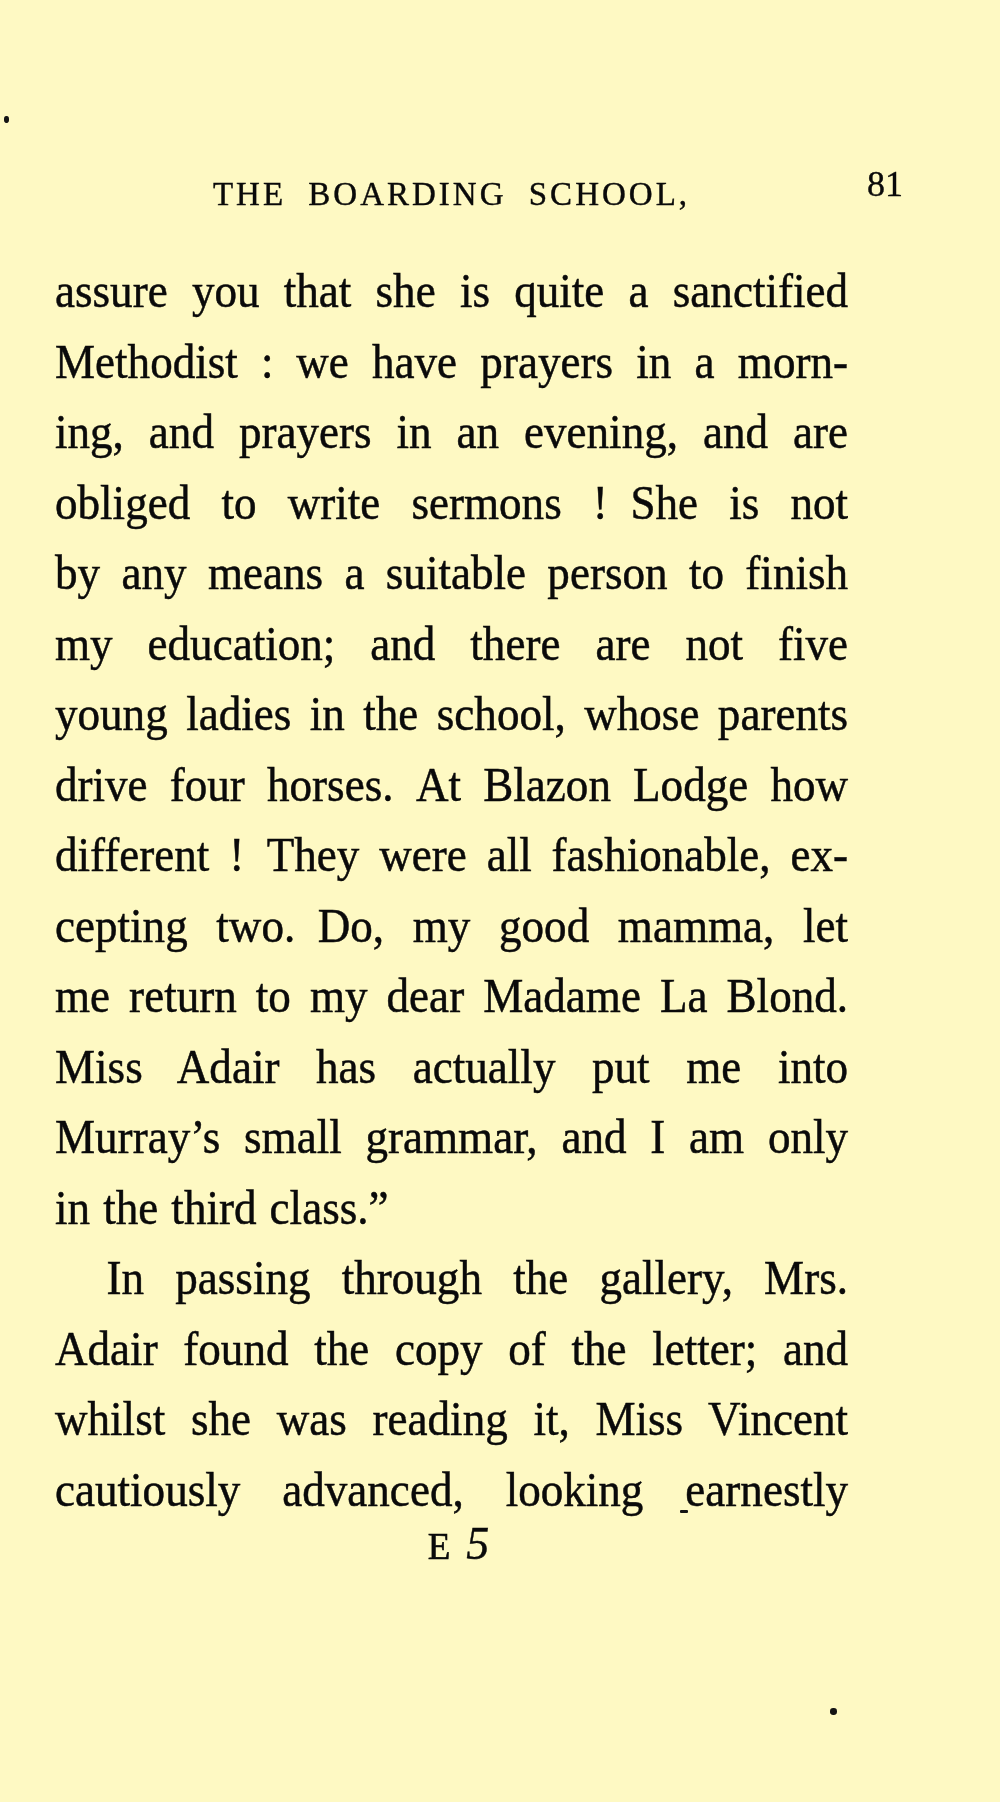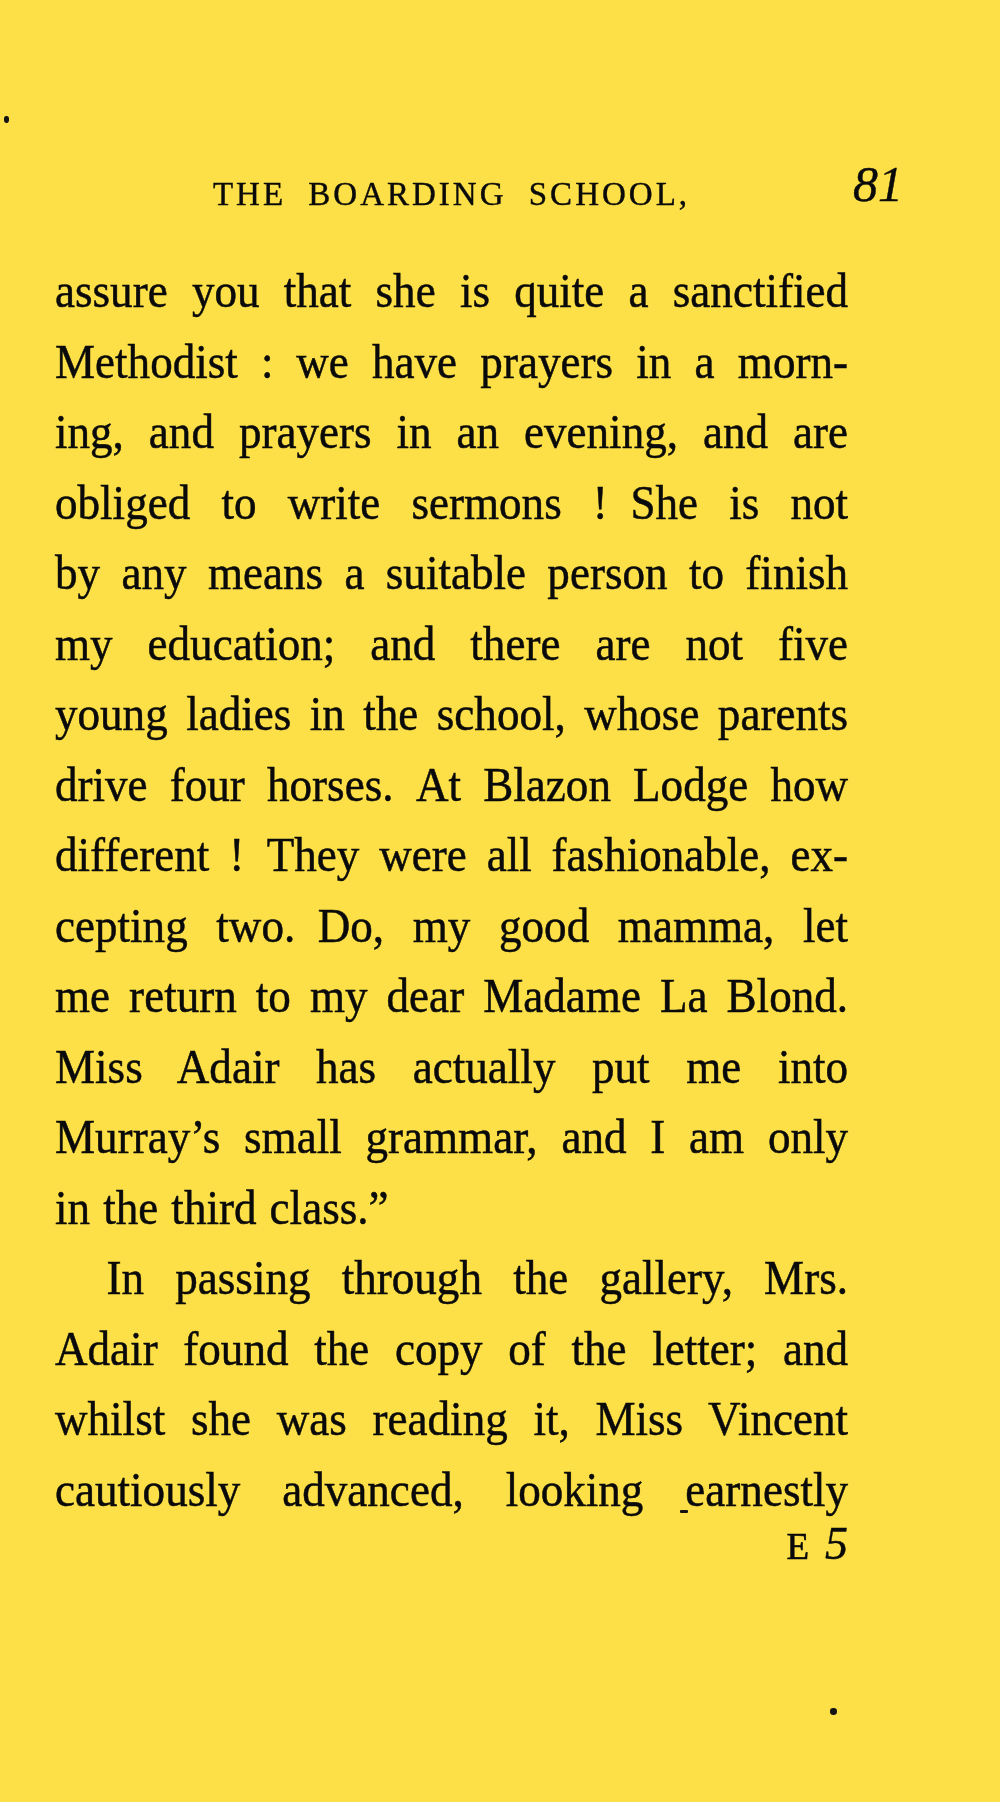--- a/index.html
+++ b/index.html
@@ -6,38 +6,38 @@
   body{
     width:1000px;height:1802px;
     background:#ffffff;
     font-family:"Liberation Serif","DejaVu Serif",serif;
     color:#0a0a0a;
     position:relative;
     overflow:hidden;
   }
   .page{
     position:absolute;inset:0;
-    background:#fde047;
+    background:#fef9c3;
   }
   
   .running-header{
     position:absolute;left:55px;top:176px;width:793px;height:40px;
   }
   .header-title{
     position:absolute;left:0;top:0;width:793px;
     text-align:center;
     font-size:33px;line-height:36px;
     letter-spacing:3px;word-spacing:11px;
     -webkit-text-stroke:0.4px currentColor;
     white-space:nowrap;
   }
   .page-number{
     position:absolute;left:743px;top:-17px;width:105px;
     text-align:right;
-    font-size:50px;line-height:50px;font-style:italic;
+    font-size:36px;line-height:50px;
     -webkit-text-stroke:0.4px currentColor;
   }
   
   .text-column{
     position:absolute;left:55px;top:256px;width:793px;
   }
   .line{
     box-sizing:border-box;
     width:862px;
     height:70.5px;line-height:70.5px;
@@ -51,21 +51,21 @@
   }
   .line.para-end{
     text-align:left;text-align-last:left;
   }
   .line.indent{
     padding-left:56px;
   }
   
   .footer-signature{
     position:absolute;left:55px;top:1524px;width:793px;
-    text-align:right;
+    text-align:center;
     white-space:nowrap;
     padding-left:14px;box-sizing:border-box;
   }
   .sig-letter{
     font-size:37px;line-height:40px;
     -webkit-text-stroke:0.6px currentColor;
   }
   .sig-number{
     font-size:46px;line-height:40px;
     font-style:italic;

